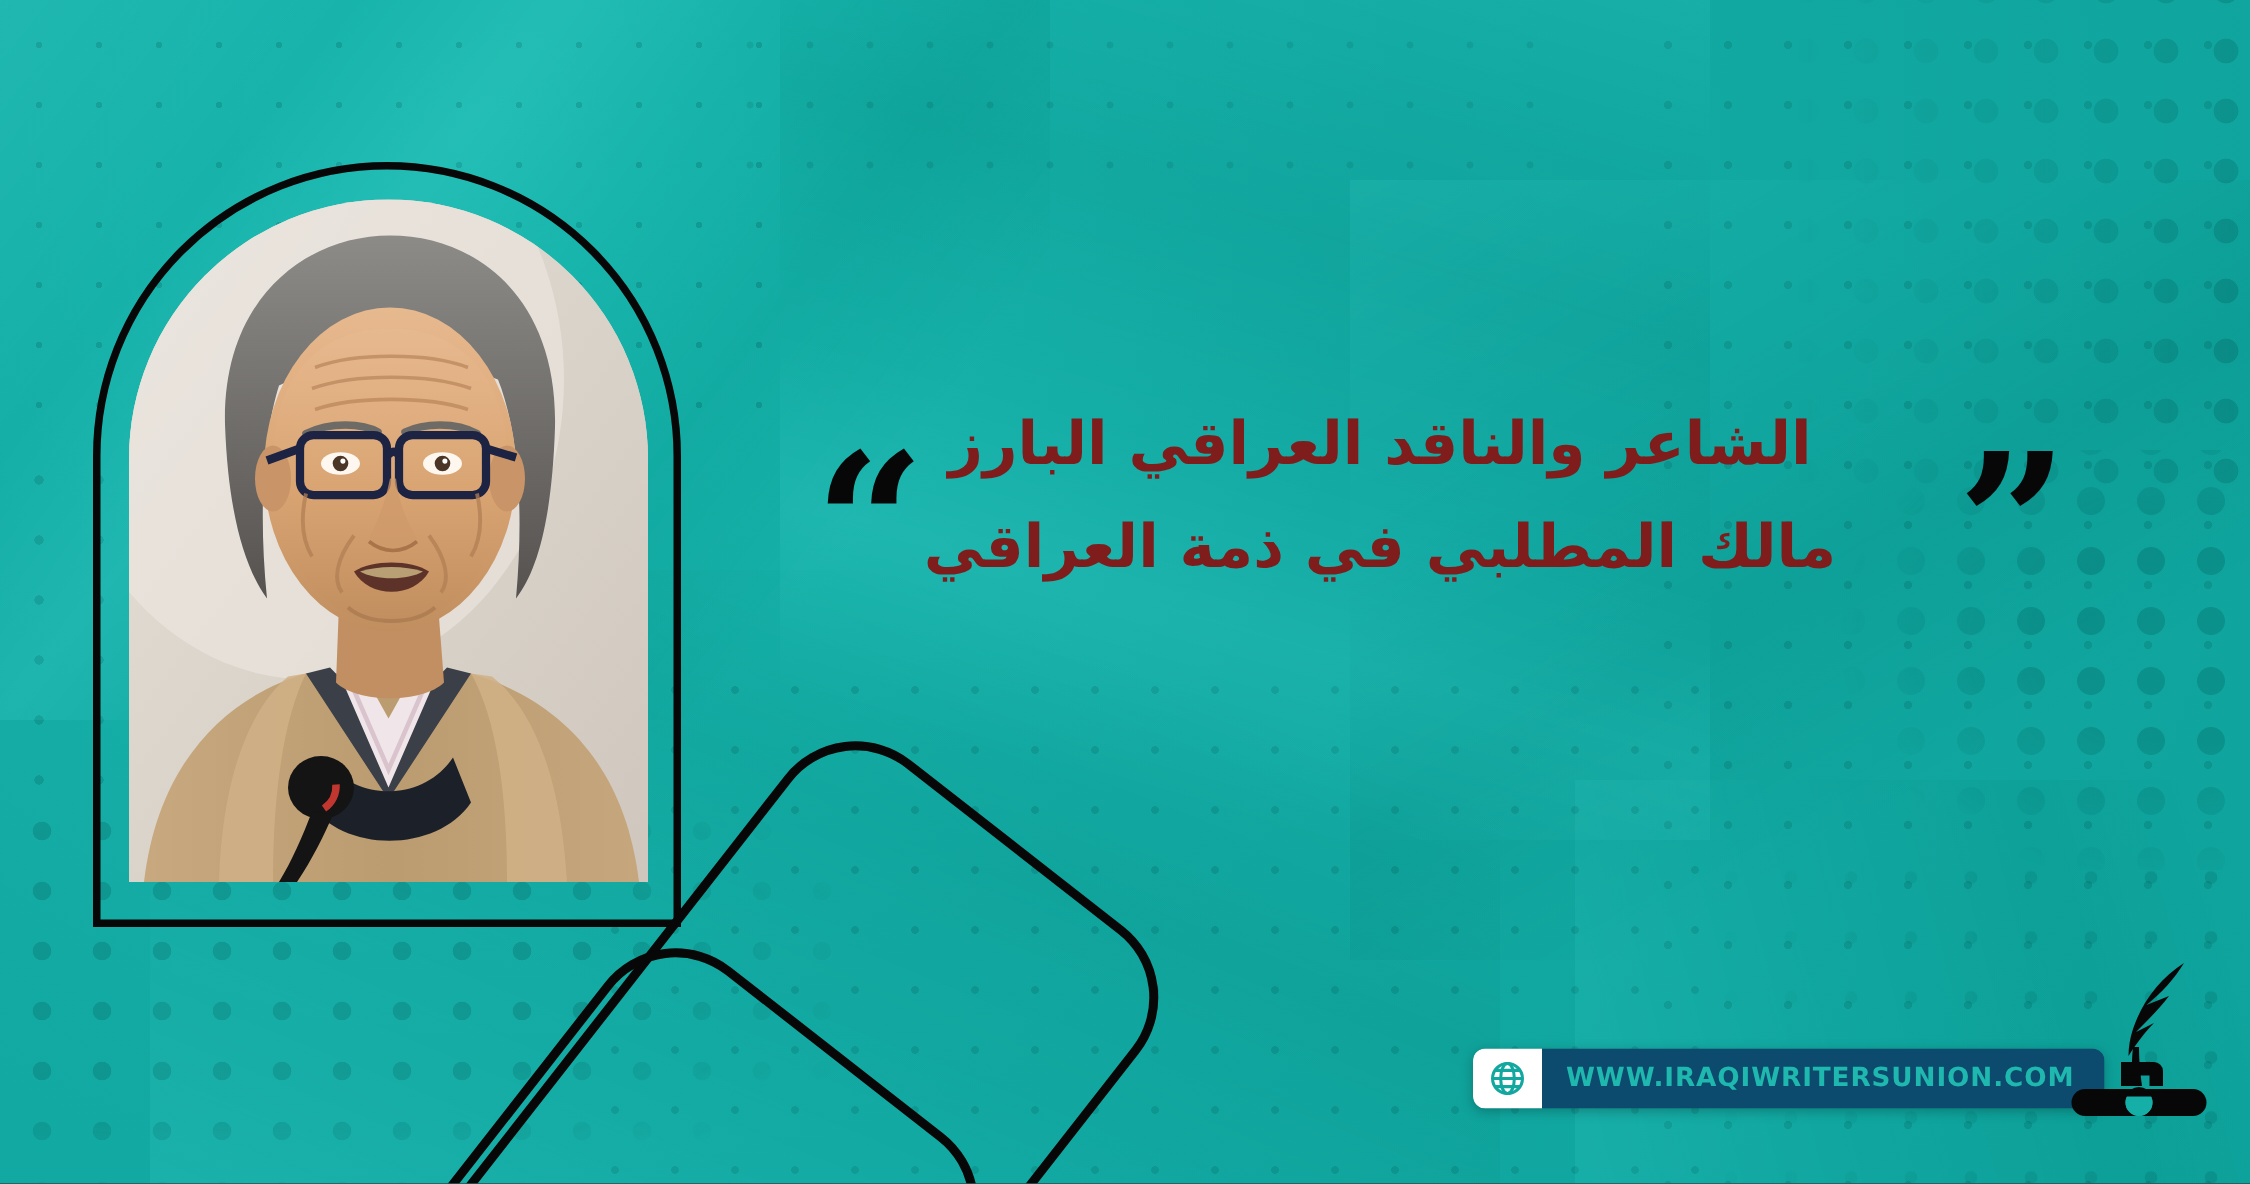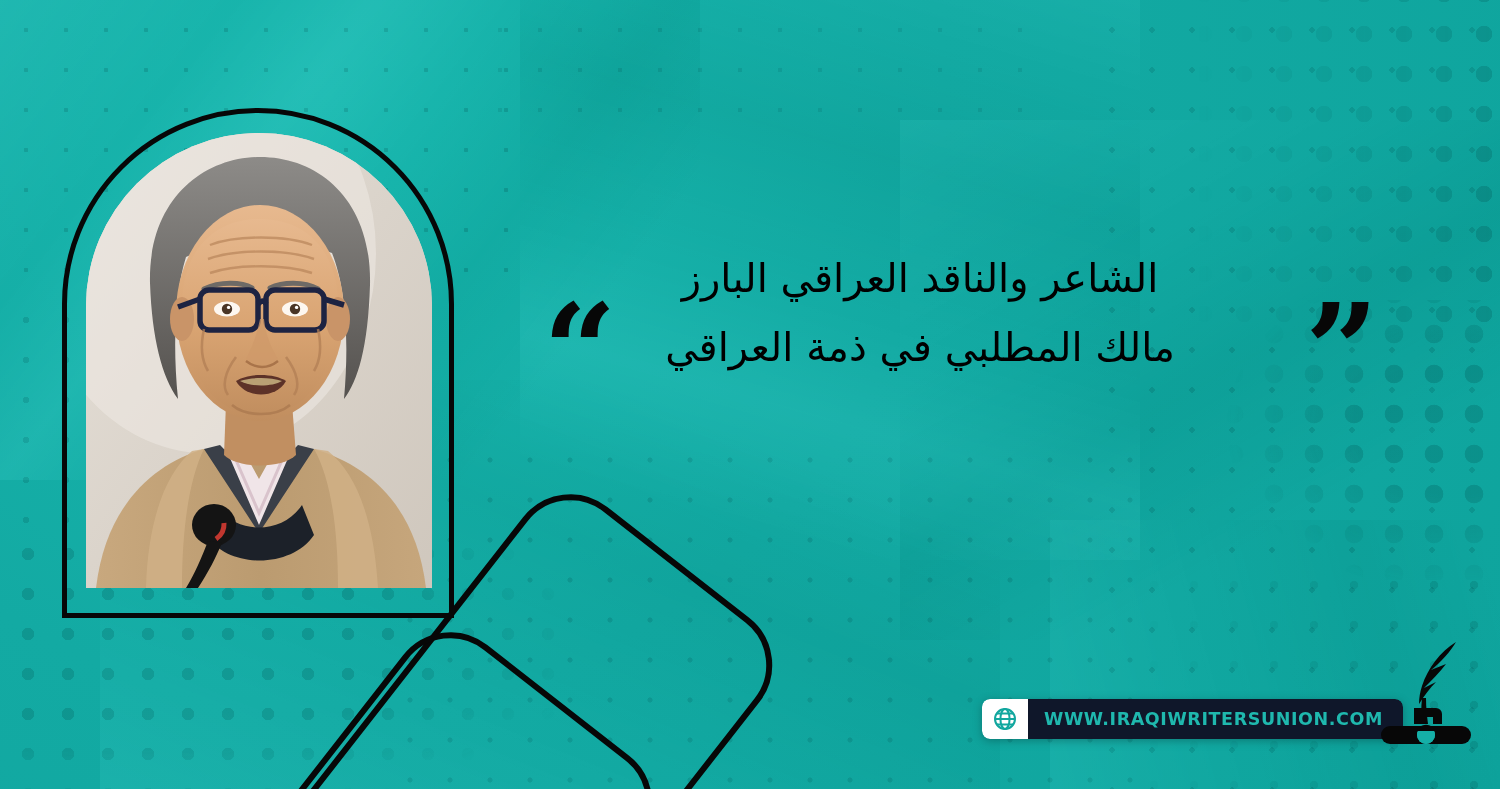--- a/index.html
+++ b/index.html
@@ -124,44 +124,44 @@
     font-weight:700;
     line-height:1;
     user-select:none;
   }
   .quote-open{ left:543px; top:286px; font-size:128px; }
   .quote-close{ left:1305px; top:286px; font-size:128px; }
 
   
   .headline{
     position:absolute;
-    left:600px; top:244px; width:640px;
+    left:600px; top:262px; width:640px;
     direction:rtl; text-align:center;
-    color:#000000;
-    font-weight:normal;
+    color:#7f1d1d;
+    font-weight:bold;
     font-size:40px;
     line-height:1.72;
     letter-spacing:0;
   }
   .headline .ln{display:block;white-space:nowrap;}
 
   
   .url-badge{
     position:absolute; left:982px; top:699px;
     height:40px; display:flex; align-items:stretch;
     border-radius:8px; overflow:hidden;
     filter:drop-shadow(0 2px 4px rgba(0,0,0,.25));
   }
   .url-badge .globe-box{
     width:46px; background:#ffffff;
     display:flex;align-items:center;justify-content:center;
     border-radius:8px 0 0 8px;
   }
   .url-badge .url-text{
-    background:#0f172a; color:#1fb8ae;
+    background:#0c4a6e; color:#1fb8ae;
     display:flex;align-items:center;
     padding:0 20px 0 16px;
     font-size:17.5px; font-weight:bold; letter-spacing:.6px;
     border-radius:0 8px 8px 0;
     white-space:nowrap;
   }
 
   
   .logo{ position:absolute; left:1378px; top:636px; width:96px; height:112px; }
   .logo svg{display:block;width:100%;height:100%;}

